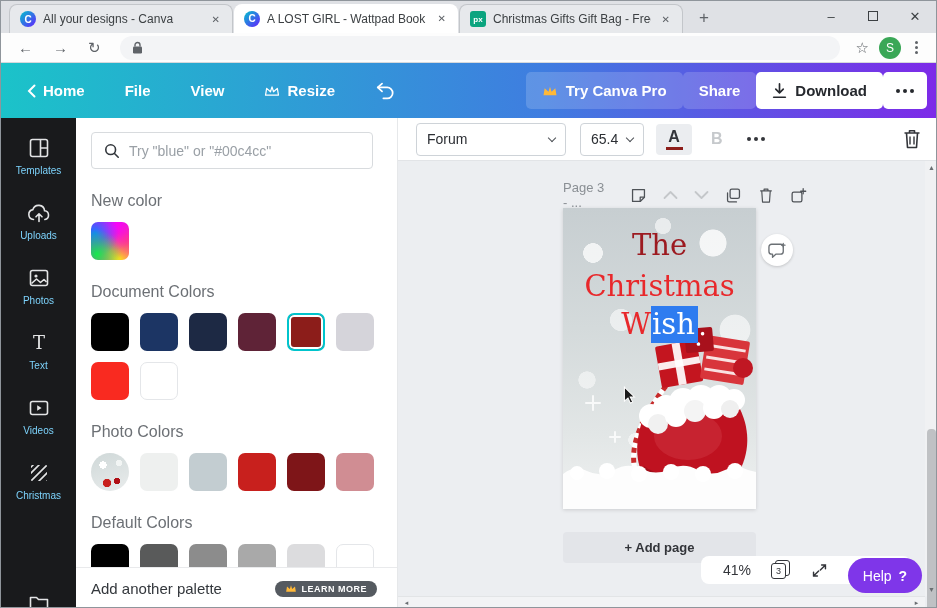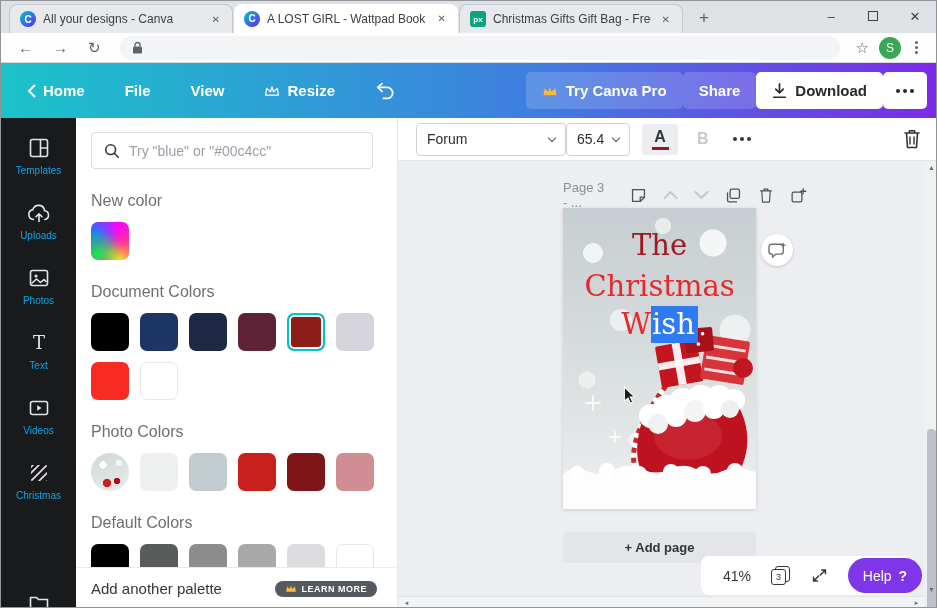--- a/index.html
+++ b/index.html
@@ -37,21 +37,21 @@
   .hdr-item { display:flex; align-items:center; gap:7px; font-size:15px; font-weight:bold; margin-right:40px; white-space:nowrap; }
   .hdr-right { position:absolute; right:9px; top:9px; display:flex; gap:0; height:37px; }
   .hdr-btn { display:flex; align-items:center; justify-content:center; gap:8px; border-radius:5px; font-size:15px; font-weight:bold; padding:0 16px; }
   .btn-ghost { background:rgba(255,255,255,.17); color:#fff; }
   .btn-white { background:#fff; color:#26292e; }
   .dots { display:flex; gap:3px; }
   .dots i { width:4px; height:4px; border-radius:50%; background:currentColor; }
 
   
   .sidebar { position:absolute; left:0; top:117px; width:75px; height:491px; background:#191a1c; display:flex; flex-direction:column; align-items:center; padding-top:15px; gap:19px; overflow:hidden; }
-  .side-item { width:100%; height:46px; display:flex; flex-direction:column; align-items:center; justify-content:center; gap:5px; color:#0ea5e9; }
+  .side-item { width:100%; height:46px; display:flex; flex-direction:column; align-items:center; justify-content:center; gap:5px; color:#7dd3fc; }
   .side-item .lbl { font-size:10px; }
   .side-item svg { display:block; }
   .side-folder { position:absolute; left:26px; top:472px; }
 
   
   .panel { position:absolute; left:75px; top:117px; width:322px; height:491px; background:#fff; border-right:1px solid #e6e8ea; padding:14px 24px 0 15px; }
   .searchbox { display:flex; align-items:center; gap:9px; height:37px; border:1px solid #d8dbde; border-radius:4px; padding:0 12px; }
   .searchbox input { border:none; outline:none; flex:1; font-size:14px; color:#33373c; font-family:"Liberation Sans",sans-serif; background:transparent; }
   .searchbox input::placeholder { color:#9aa0a6; }
   .sect-label { font-size:16px; color:#6c7075; margin-top:23px; margin-bottom:12px; }
@@ -73,21 +73,21 @@
                  radial-gradient(circle 5px at 28px 10px, #f2f5f4 60%, transparent 62%),
                  linear-gradient(160deg,#cfd8d8,#e9ecec); }
   .panel-footer { position:absolute; left:0; bottom:0; width:100%; height:42px; border-top:1px solid #e9eaec; display:flex; align-items:center; justify-content:space-between; padding:0 20px 0 15px; background:#fff; }
   .footer-label { font-size:15px; color:#33373c; }
   .learn-badge { display:flex; align-items:center; gap:5px; background:#555a60; border-radius:9px; padding:3px 10px; color:#fff; font-size:9px; font-weight:bold; letter-spacing:.5px; }
 
   
   .editor { position:absolute; left:397px; top:117px; width:540px; height:491px; background:#eceef1; }
   .edit-toolbar { position:absolute; left:0; top:0; width:100%; height:43px; background:#fff; border-bottom:1px solid #e2e4e7; display:flex; align-items:center; padding-left:18px; }
   .select-ctrl { height:33px; border:1px solid #ced3d8; border-radius:4px; display:flex; align-items:center; justify-content:space-between; padding:0 10px; font-size:14px; color:#2b2e33; }
-  .font-select { width:150px; }
+  .font-select { width:150px; margin-right:14px; }
   .size-select { width:64px; margin-right:12px; }
   .chev { border:solid #4e5257; border-width:0 1.5px 1.5px 0; width:6px; height:6px; transform:rotate(45deg); margin-top:-3px; }
   .acolor-btn { width:36px; height:31px; background:#ebedf0; border-radius:4px; display:flex; flex-direction:column; align-items:center; justify-content:center; margin-right:9px; }
   .acolor-btn .a { font-size:16px; color:#33353a; line-height:16px; font-weight:bold; }
   .acolor-btn .bar { width:17px; height:3px; background:#8c1d1a; margin-top:2px; }
   .bold-btn { font-size:16px; font-weight:bold; color:#c6c9cc; padding:0 10px; margin-right:6px; }
   .tb-dots { color:#33353a; padding:0 8px; }
   .tb-trash { position:absolute; right:16px; top:10px; }
 
   .page-actions { position:absolute; left:165px; top:62px; width:260px; display:flex; align-items:center; }
@@ -111,21 +111,21 @@
   .d1 { top:19px; color:#9c1a20; }
   .d2 { top:60px; color:#e8282b; }
   .d3 { top:98px; color:#e8282b; }
   .sel-text { background:#2e7cf0; color:#fff; padding:1px 3px 2px 1px; }
 
   .comment-btn { position:absolute; left:363px; top:116px; width:32px; height:32px; border-radius:50%; background:#fff; box-shadow:0 1px 3px rgba(0,0,0,.18); display:flex; align-items:center; justify-content:center; }
   .cursor { position:absolute; left:225px; top:268px; }
 
   .addpage-btn { position:absolute; left:165px; top:414px; width:193px; height:31px; background:#e3e5e9; border-radius:4px; display:flex; align-items:center; justify-content:center; font-size:13px; font-weight:bold; color:#33353a; }
 
-  .statusbar { position:absolute; left:303px; top:438px; width:210px; height:39px; background:#fff; border-radius:8px; display:flex; align-items:center; padding-left:22px; gap:20px; }
+  .statusbar { position:absolute; left:303px; top:438px; width:210px; height:28px; background:#fff; border-radius:8px; display:flex; align-items:center; padding-left:22px; gap:20px; }
   .zoom-level { font-size:14px; color:#33353a; }
   .pages-indicator { position:relative; width:20px; height:20px; }
   .pages-indicator .back { position:absolute; left:4px; top:0; width:15px; height:16px; border:1.5px solid #33353a; border-radius:3px; background:#fff; }
   .pages-indicator .front { position:absolute; left:0; top:3px; width:15px; height:16px; border:1.5px solid #33353a; border-radius:3px; background:#fff; font-size:9px; display:flex; align-items:center; justify-content:center; color:#33353a; }
   .help-btn { position:absolute; left:450px; top:440px; width:74px; height:35px; border-radius:18px; background:#7f36e9; color:#fff; font-size:14px; display:flex; align-items:center; justify-content:center; gap:7px; }
   .help-q { font-weight:bold; }
 
   .vscroll { position:absolute; right:0; top:43px; width:13px; height:435px; background:#f0f1f3; }
   .vscroll .arr { position:absolute; left:0; width:13px; height:13px; font-size:7px; color:#6a6e72; display:flex; align-items:center; justify-content:center; }
   .vscroll .thumb { position:absolute; left:2px; top:268px; width:9px; height:195px; background:#bfc1c4; border-radius:4px; }

